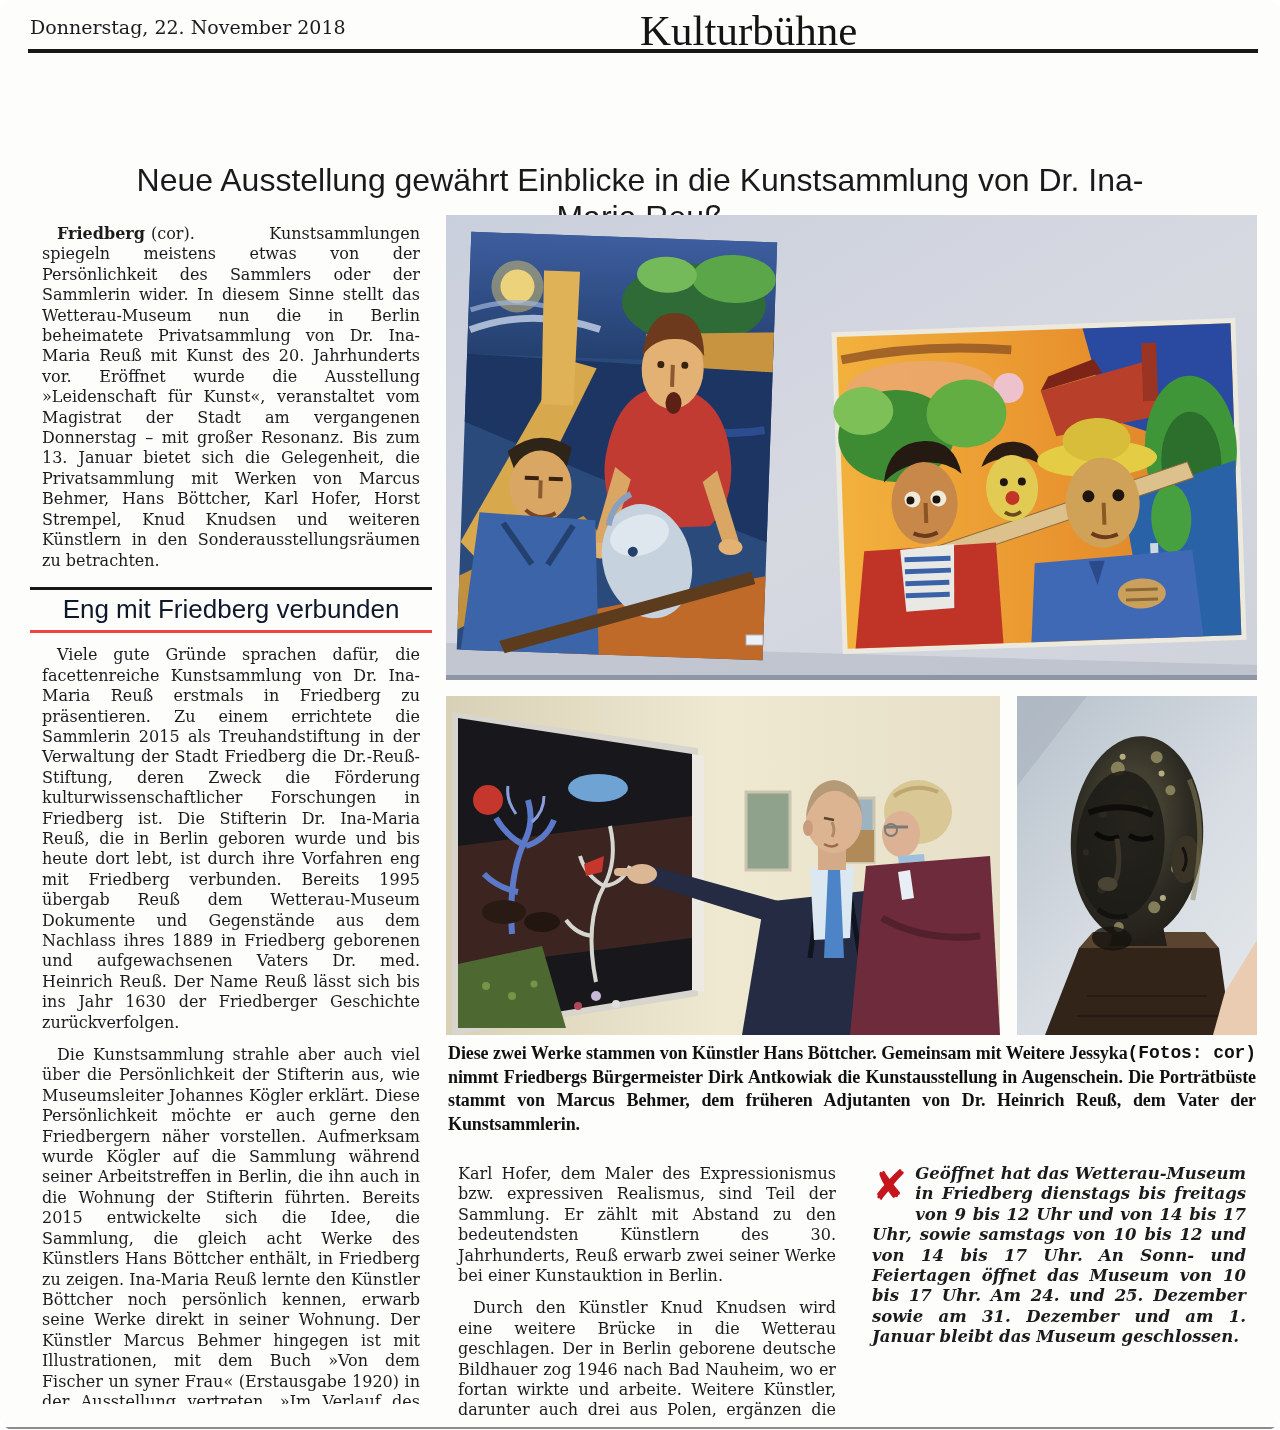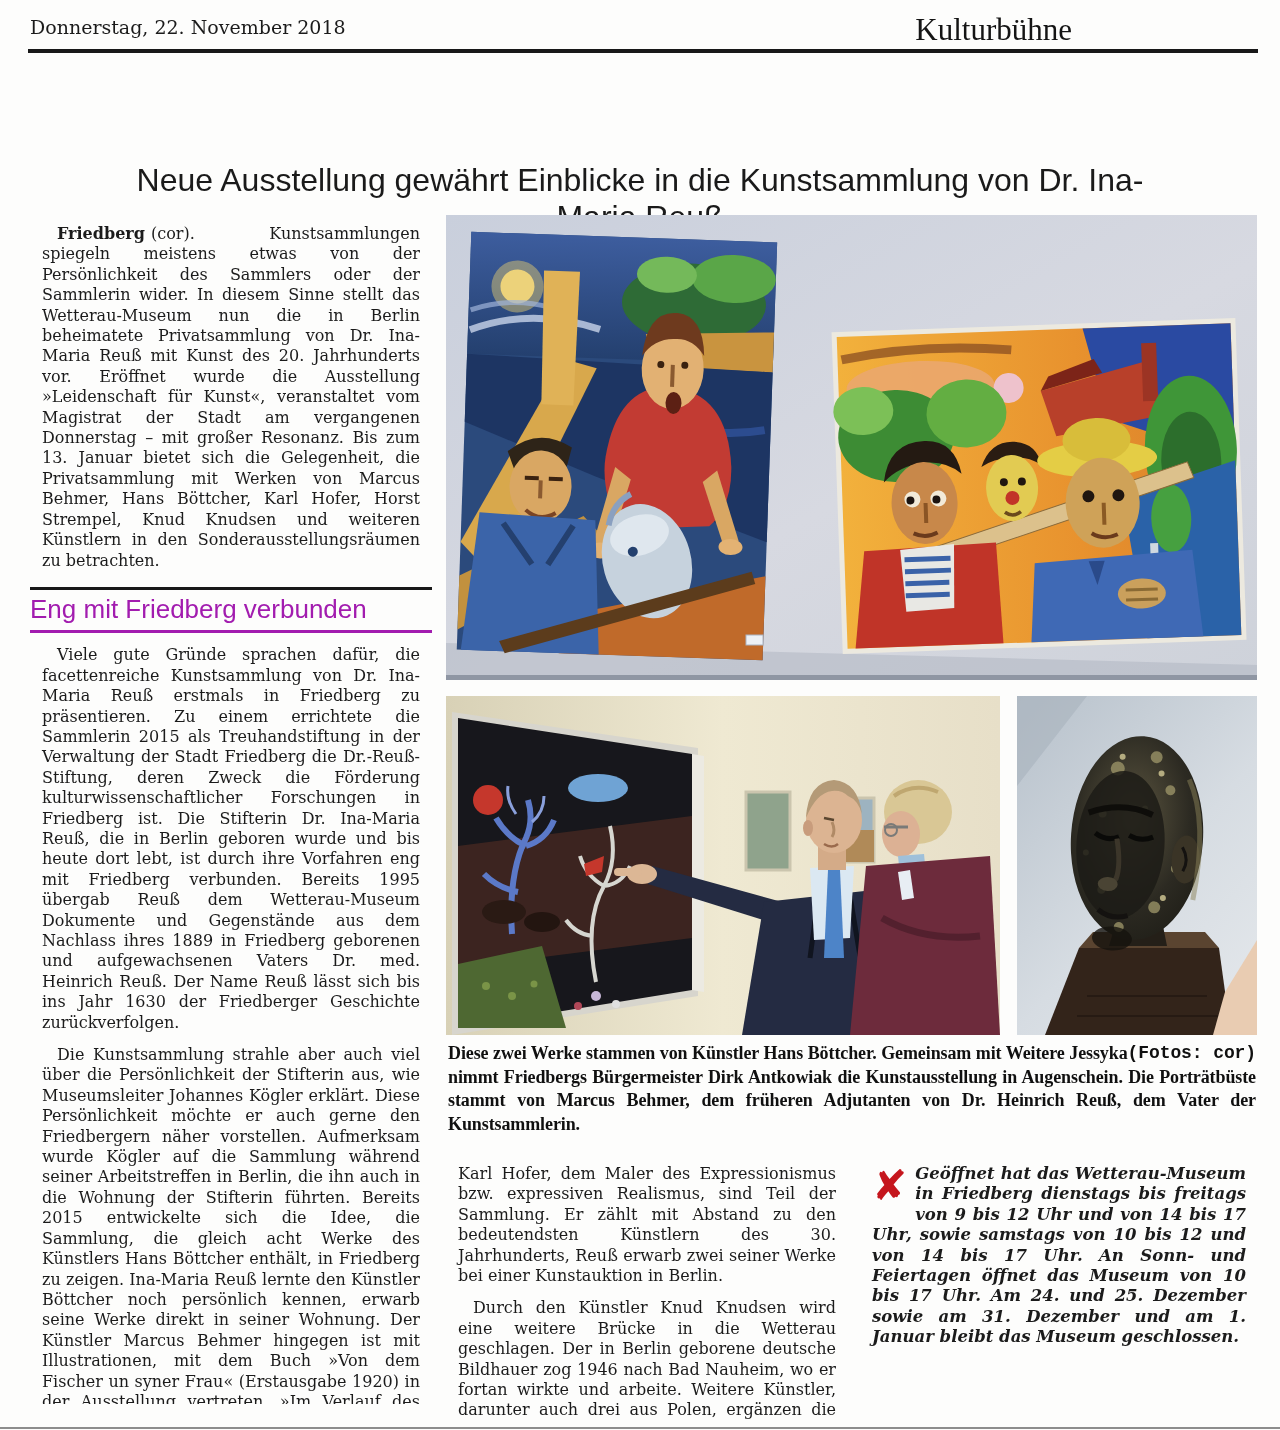--- a/index.html
+++ b/index.html
@@ -1,40 +1,40 @@
 <!DOCTYPE html>
 <html lang="de"><head>
 <meta charset="utf-8">
 <style>
   html,body{margin:0;padding:0;background:#ffffff;}
   .page{position:relative;width:1280px;height:1430px;background:#fdfdfc;overflow:hidden;
-        font-family:"DejaVu Serif",serif;color:#1b1b1b;}
+        font-family:"DejaVu Serif",serif;color:#1b1b1b;border-radius:14px;}
   
   .date{position:absolute;left:30px;top:16px;font-size:19px;font-family:"DejaVu Serif",serif;}
-  .section{position:absolute;left:640px;top:6px;width:432px;text-align:right;
-           font-family:"Liberation Serif",serif;font-size:31px;color:#141414;margin-top:6px;}
+  .section{position:absolute;left:640px;top:6px;width:432px;text-align:left;
+           font-family:"Liberation Serif",serif;font-size:43px;color:#141414;}
   .hrule{position:absolute;left:28px;top:49px;width:1230px;height:4px;background:#181818;}
   
   .headline{position:absolute;left:100px;top:74px;width:1080px;text-align:center;
             font-family:"Liberation Sans",sans-serif;font-weight:400;font-size:68px;
             letter-spacing:-1px;color:#141414;}
   .subheadline{position:absolute;left:100px;top:162px;width:1080px;text-align:center;
                font-family:"Liberation Sans",sans-serif;font-size:32px;color:#1a1a1a;}
   
   .col{position:absolute;text-align:justify;font-size:16px;line-height:20.4px;
        overflow:hidden;hyphens:auto;-webkit-hyphens:auto;}
   .col p{margin:12px;text-indent:15px;}
   .col p.noindent{text-indent:0;}
   .col1{left:30px;top:212px;width:402px;height:1192px;}
   .col2{left:446px;top:1152px;width:402px;height:268px;}
   .col3{left:860px;top:1152px;width:398px;height:272px;}
   .lead b{margin-right:6px;}
   .crosshead{margin:16px 0 10px;padding:9px 0 11px;border-top:3px solid #181818;
-             border-bottom:3px solid #a21caf;
-             font-family:"Liberation Sans",sans-serif;font-size:26px;color:#a21caf;}
+             border-bottom:3px solid #ef4444;text-align:center;
+             font-family:"Liberation Sans",sans-serif;font-size:26px;color:#0f172a;}
   
   .caption{position:absolute;left:448px;top:1042px;width:808px;margin:0;
            font-family:"Liberation Serif",serif;font-weight:bold;font-size:18px;
            line-height:23.5px;text-align:justify;color:#101010;letter-spacing:-0.1px;}
   .caption .credit{float:right;font-weight:bold;font-family:Liberation Mono, monospace;}
   
   .info{margin-top:20px;font-style:italic;font-weight:600;font-size:16.5px;line-height:20.4px;}
   .xmark{float:left;color:#c5161d;font-family:"DejaVu Sans",sans-serif;font-style:normal;
          font-size:42px;line-height:38px;margin:3px 8px 0 0;font-weight:bold;}
   figure{position:absolute;margin:0;padding:0;}

